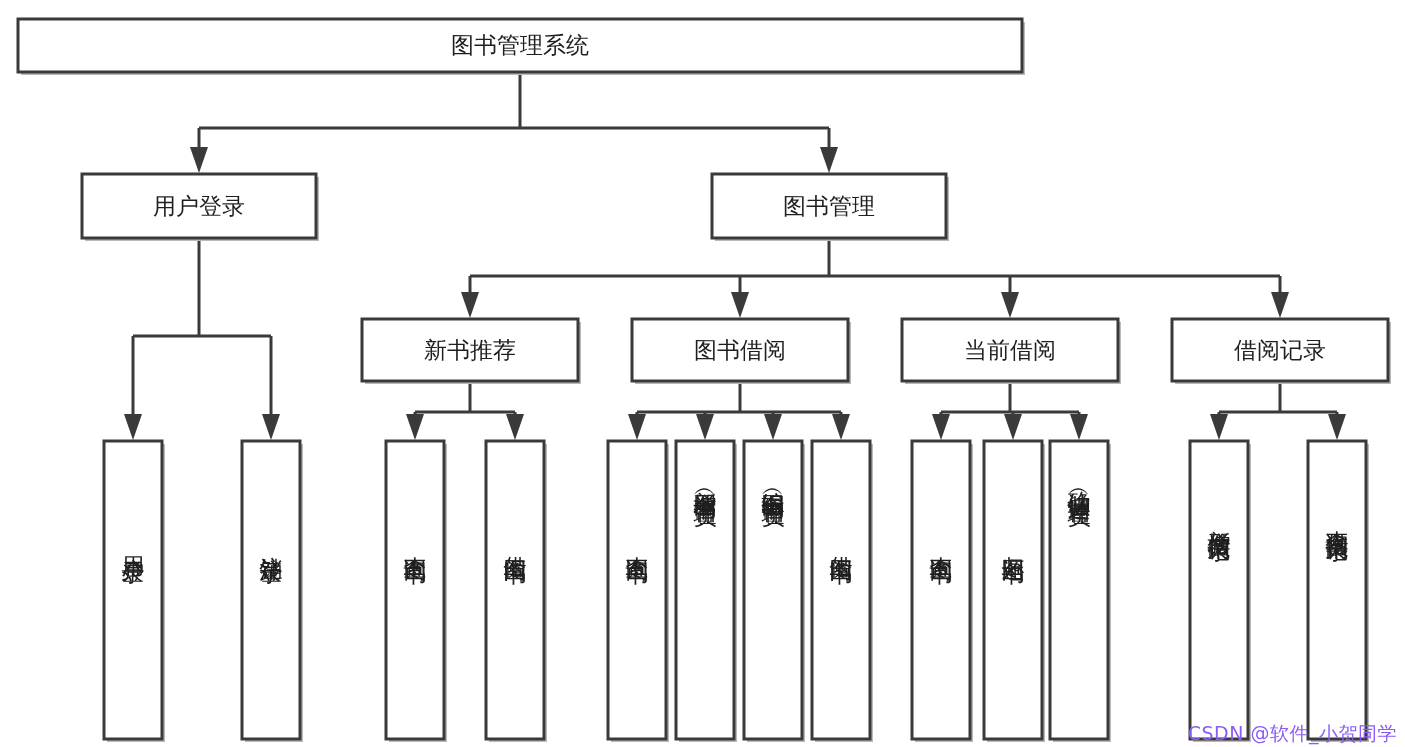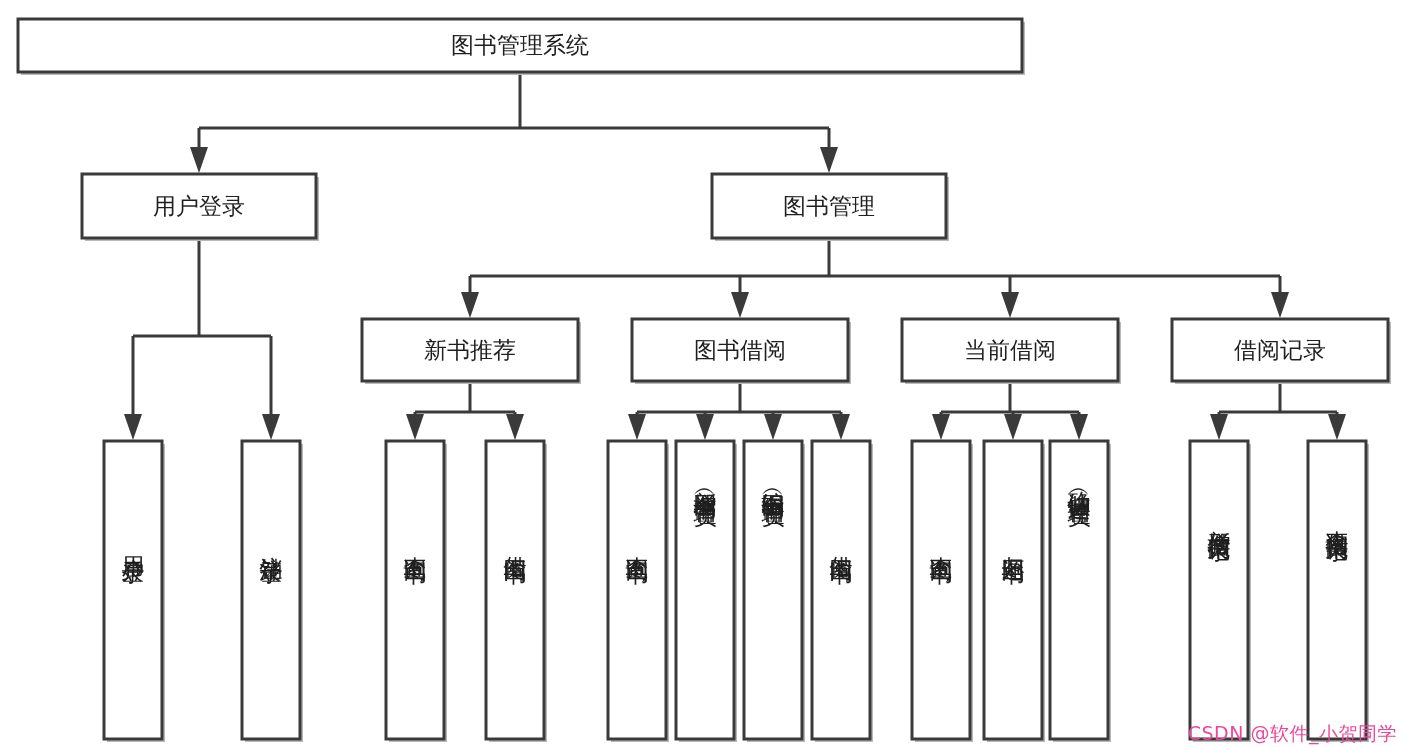--- a/index.html
+++ b/index.html
@@ -73,21 +73,21 @@
     color: #1f1f1f;
     white-space: nowrap;
     text-align: center;
   }
   .watermark {
     position: absolute;
     right: 8px;
     bottom: 6px;
     font-family: "DejaVu Sans", "Liberation Sans", sans-serif;
     font-size: 19px;
-    color: #ec4899;
+    color: #8b5cf6;
     letter-spacing: 0.5px;
     user-select: none;
   }
 </style>
 </head>
 <body>
 
 <div id="diagram-root">
   <svg class="flow" id="flow-svg" viewBox="0 0 1405 747">
     <g id="connector-layer">

